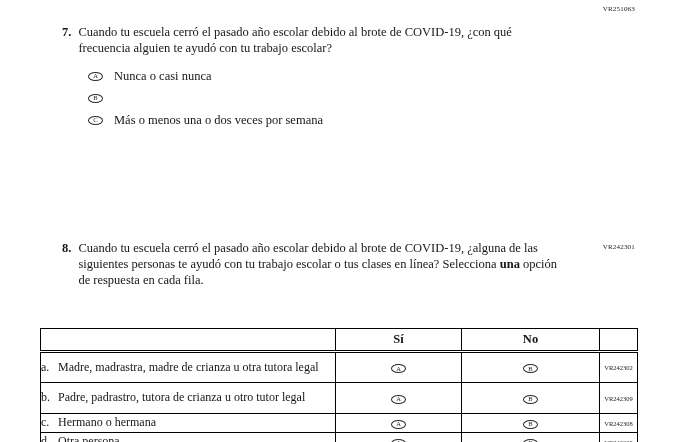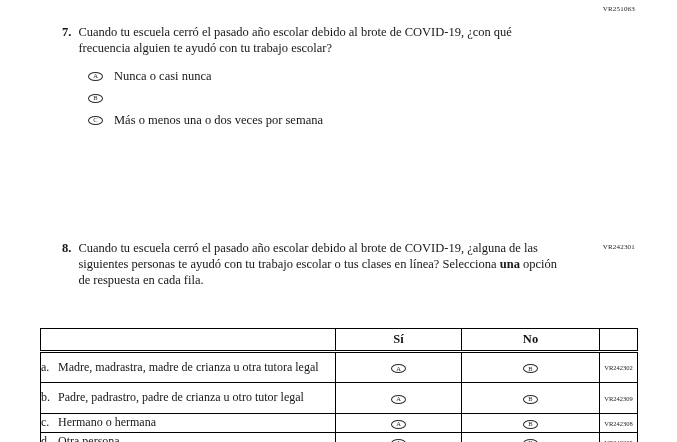--- a/index.html
+++ b/index.html
@@ -205,21 +205,21 @@
               <span class="bubble-letter">B</span>
             </span>
       </td>
       <td class="code-cell">VR242302</td>
     </tr>
 
     <tr class="row-tall">
       <td class="row-label-cell">
         <div class="row-label">
           <span class="row-letter">b.</span>
-          <span class="row-text">Padre, padrastro, padre de crianza u otro tutor legal</span>
+          <span class="row-text">Padre, padrastro, tutora de crianza u otro tutor legal</span>
         </div>
       </td>
       <td class="bubble-cell">
         <span class="bubble">
               <span class="bubble-letter">A</span>
             </span>
       </td>
       <td class="bubble-cell">
         <span class="bubble">
               <span class="bubble-letter">B</span>

